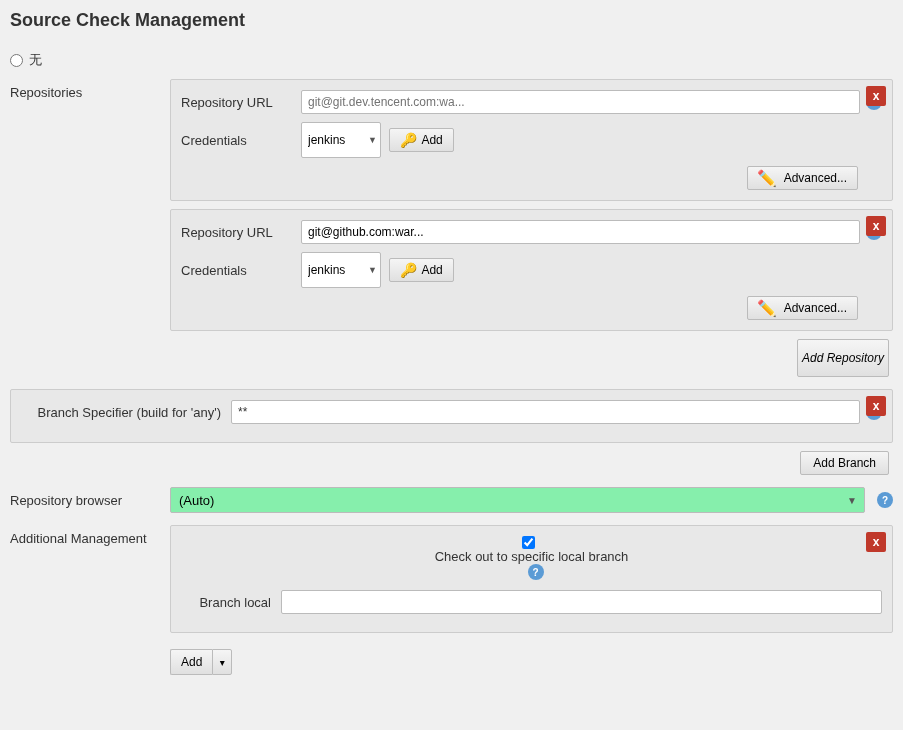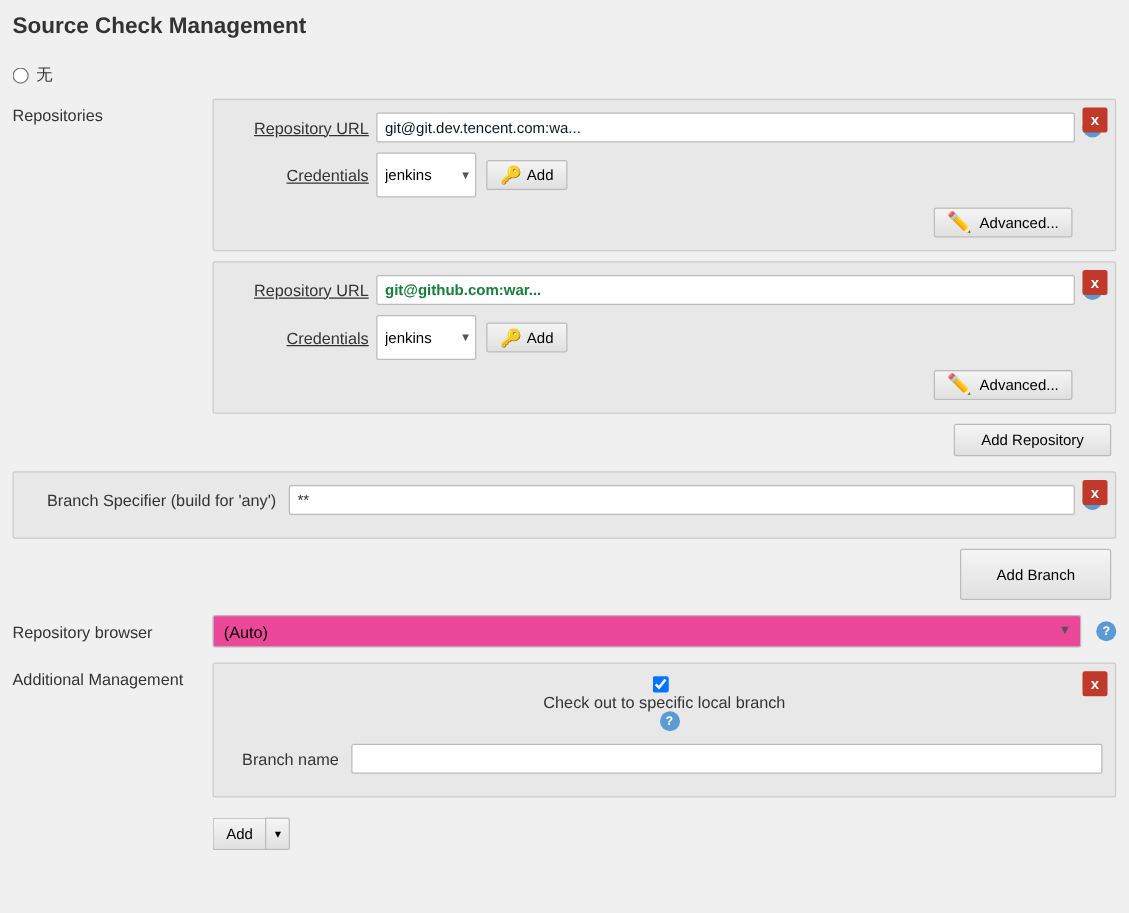--- a/index.html
+++ b/index.html
@@ -70,25 +70,24 @@
       justify-content: center;
     }
     .form-row {
       display: flex;
       align-items: center;
       margin-bottom: 8px;
     }
     .form-label {
       width: 120px;
       min-width: 120px;
-      text-align: right;
+      text-align: left;
       padding-right: 6px;
       font-size: 13px;
       color: #333;
-      text-decoration: underline;
     }
     .form-input {
       flex: 1;
       height: 24px;
       border: 1px solid #bbb;
       border-radius: 2px;
       padding: 2px 6px;
       font-size: 12px;
       background: white;
       color: #333;
@@ -175,27 +174,28 @@
     .advanced-icon {
       font-size: 16px;
     }
     .add-repository-row {
       display: flex;
       justify-content: flex-end;
       padding-right: 4px;
       margin-top: 6px;
     }
     .add-repository-btn {
-      height: 26px;
-      padding: 0 21px;
+      height: 38px;
+      padding: 0 4px;
       background: linear-gradient(to bottom, #f5f5f5, #e0e0e0);
       border: 1px solid #bbb;
       border-radius: 2px;
       font-size: 12px;
       cursor: pointer;
+      font-style: italic;
     }
     
     .branch-box {
       background: #e8e8e8;
       border: 1px solid #ccc;
       border-radius: 2px;
       padding: 10px;
       margin-bottom: 8px;
       position: relative;
     }
@@ -223,22 +223,22 @@
       padding-right: 10px;
       font-size: 13px;
     }
     .add-branch-row {
       display: flex;
       justify-content: flex-end;
       padding-right: 4px;
       margin-top: 6px;
     }
     .add-branch-btn {
-      height: 41px;
-      padding: 0 28px;
+      height: 24px;
+      padding: 0 12px;
       background: linear-gradient(to bottom, #f5f5f5, #e0e0e0);
       border: 1px solid #bbb;
       border-radius: 2px;
       font-size: 12px;
       cursor: pointer;
     }
     
     .browser-row {
       display: flex;
       align-items: center;
@@ -248,21 +248,21 @@
       position: relative;
       flex: 1;
     }
     .browser-select {
       width: 100%;
       height: 26px;
       padding: 0 24px 0 8px;
       border: 1px solid #bbb;
       border-radius: 2px;
       font-size: 13px;
-      background: #ec4899;
+      background: #86efac;
       appearance: none;
       cursor: pointer;
     }
     .browser-select-arrow {
       position: absolute;
       right: 8px;
       top: 50%;
       transform: translateY(-50%);
       font-size: 10px;
       pointer-events: none;
@@ -363,21 +363,21 @@
 </div>
 
 <div class="section-row">
   <div class="section-label">Repositories</div>
   <div class="section-content">
 
     <div class="repo-box">
       <button class="repo-close-btn">x</button>
       <div class="form-row">
         <div class="form-label">Repository URL</div>
-        <input class="form-input" type="text" value="git@git.dev.tencent.com:wa..." style="color: #0f172a;">
+        <input class="form-input" type="text" value="git@git.dev.tencent.com:wa..." style="color: #737373;">
         <div class="help-icon">?</div>
       </div>
       <div class="credentials-row">
         <div class="form-label">Credentials</div>
         <div class="select-wrapper">
           <select class="cred-select">
             <option>jenkins</option>
           </select>
           <span class="select-arrow">▼</span>
         </div>
@@ -391,21 +391,21 @@
           <span class="advanced-icon">✏️</span>
           <span>Advanced...</span>
         </button>
       </div>
     </div>
 
     <div class="repo-box">
       <button class="repo-close-btn">x</button>
       <div class="form-row">
         <div class="form-label">Repository URL</div>
-        <input class="form-input" type="text" value="git@github.com:war..." style="color: #15803d; font-weight: bold;">
+        <input class="form-input" type="text" value="git@github.com:war..." style="color: #000000;">
         <div class="help-icon">?</div>
       </div>
       <div class="credentials-row">
         <div class="form-label">Credentials</div>
         <div class="select-wrapper">
           <select class="cred-select">
             <option>jenkins</option>
           </select>
           <span class="select-arrow">▼</span>
         </div>
@@ -479,21 +479,21 @@
   <div class="section-content">
 
     <div class="behaviour-box">
       <button class="behaviour-close-btn">x</button>
       <div class="behaviour-title-row">
         <input type="checkbox" class="behaviour-checkbox" checked="" style="">
         <span class="behaviour-title">Check out to specific local branch</span>
         <div class="help-icon" style="margin-left:8px;">?</div>
       </div>
       <div class="form-row">
-        <div class="branch-name-label">Branch name</div>
+        <div class="branch-name-label">Branch local</div>
         <input class="branch-name-input" type="text" value="" style="">
       </div>
     </div>
 
     
     <div class="add-split-btn">
       <button class="add-split-main">Add</button>
       <button class="add-split-arrow">▾</button>
     </div>
 

